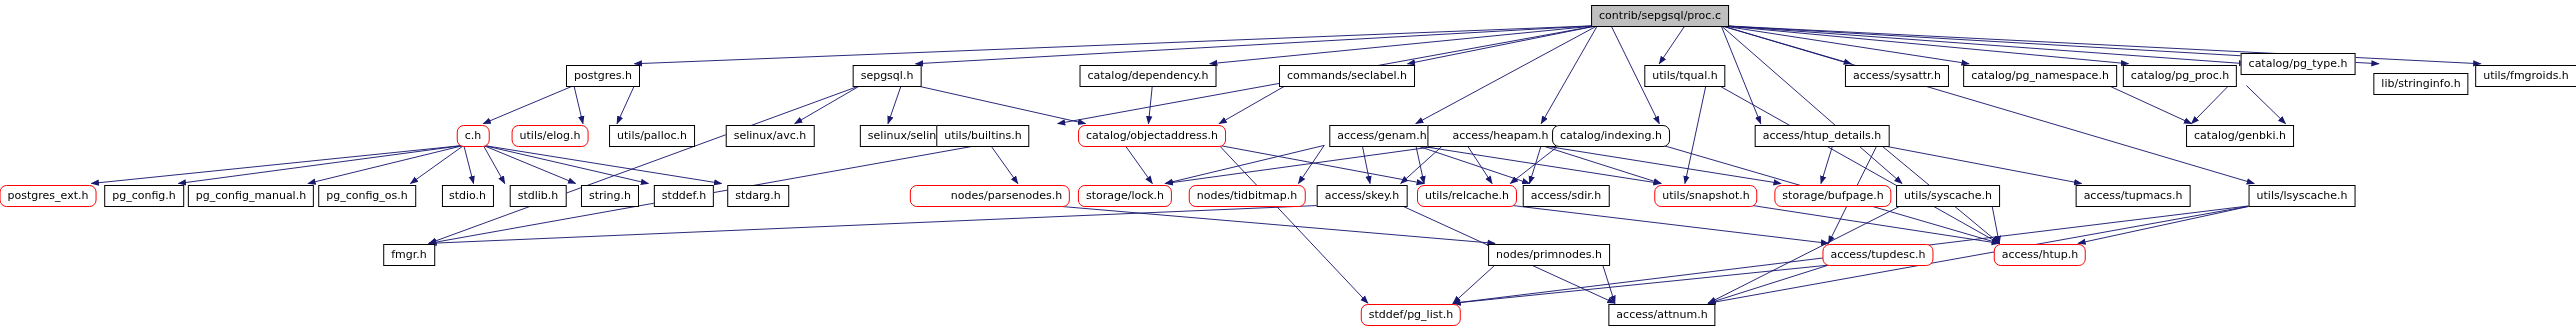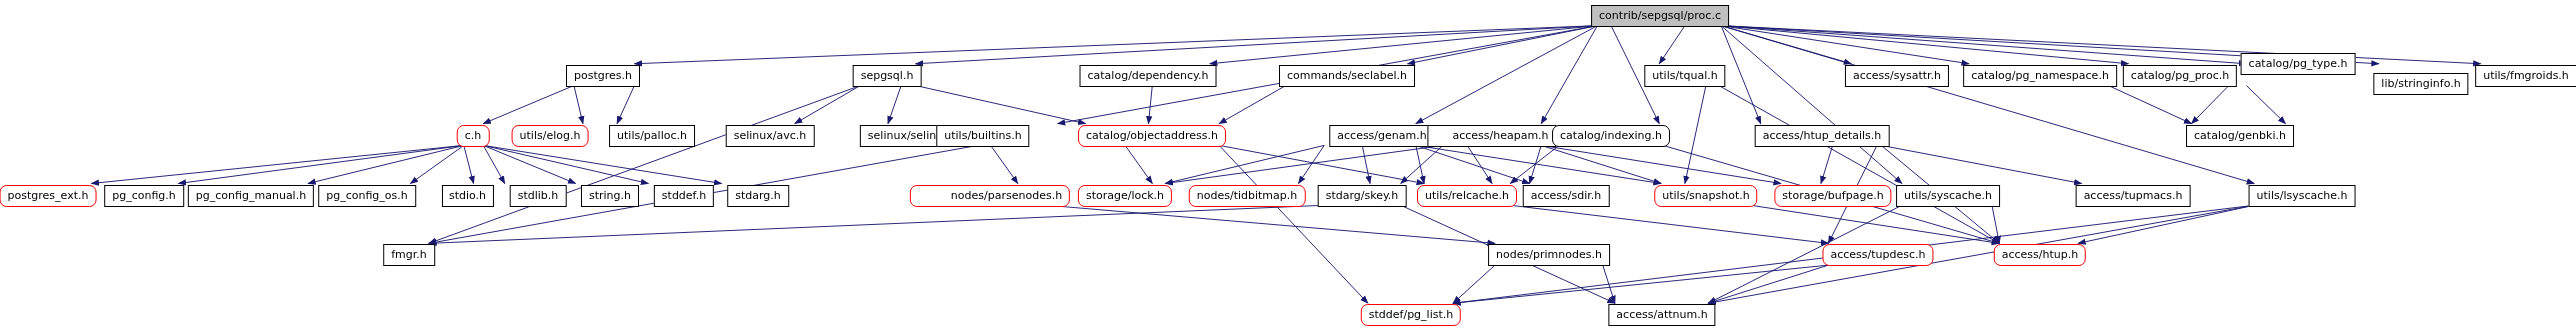--- a/index.html
+++ b/index.html
@@ -156,21 +156,21 @@
     <div class="node" style="left: 251px; top: 185px;">pg_config_manual.h</div>
     <div class="node" style="left: 367px; top: 185px;">pg_config_os.h</div>
     <div class="node system" style="left: 455px; top: 185px; padding-left: 6px;">stdio.h</div>
     <div class="node system" style="left: 525px; top: 185px;">stdlib.h</div>
     <div class="node system" style="left: 597px; top: 185px;">string.h</div>
     <div class="node system" style="left: 671px; top: 185px;">stddef.h</div>
     <div class="node system" style="left: 745px; top: 185px;">stdarg.h</div>
     <div class="node truncated" style="left: 990px; top: 185px; padding-left: 40px;">nodes/parsenodes.h</div>
     <div class="node truncated" style="left: 1125px; top: 185px;">storage/lock.h</div>
     <div class="node truncated" style="left: 1247px; top: 185px;">nodes/tidbitmap.h</div>
-    <div class="node" style="left: 1362px; top: 185px;">stdarg/skey.h</div>
+    <div class="node" style="left: 1362px; top: 185px;">access/skey.h</div>
     <div class="node truncated" style="left: 1467px; top: 185px;">utils/relcache.h</div>
     <div class="node" style="left: 1566px; top: 185px;">access/sdir.h</div>
     <div class="node truncated" style="left: 1706px; top: 185px;">utils/snapshot.h</div>
     <div class="node truncated" style="left: 1833px; top: 185px;">storage/bufpage.h</div>
     <div class="node" style="left: 1948px; top: 185px;">utils/syscache.h</div>
     <div class="node" style="left: 2133px; top: 185px;">access/tupmacs.h</div>
     <div class="node" style="left: 2302px; top: 185px;">utils/lsyscache.h</div>
     <div class="node" style="left: 409px; top: 244px;">fmgr.h</div>
     <div class="node" style="left: 1549px; top: 244px;">nodes/primnodes.h</div>
     <div class="node truncated" style="left: 1878px; top: 244px;">access/tupdesc.h</div>

